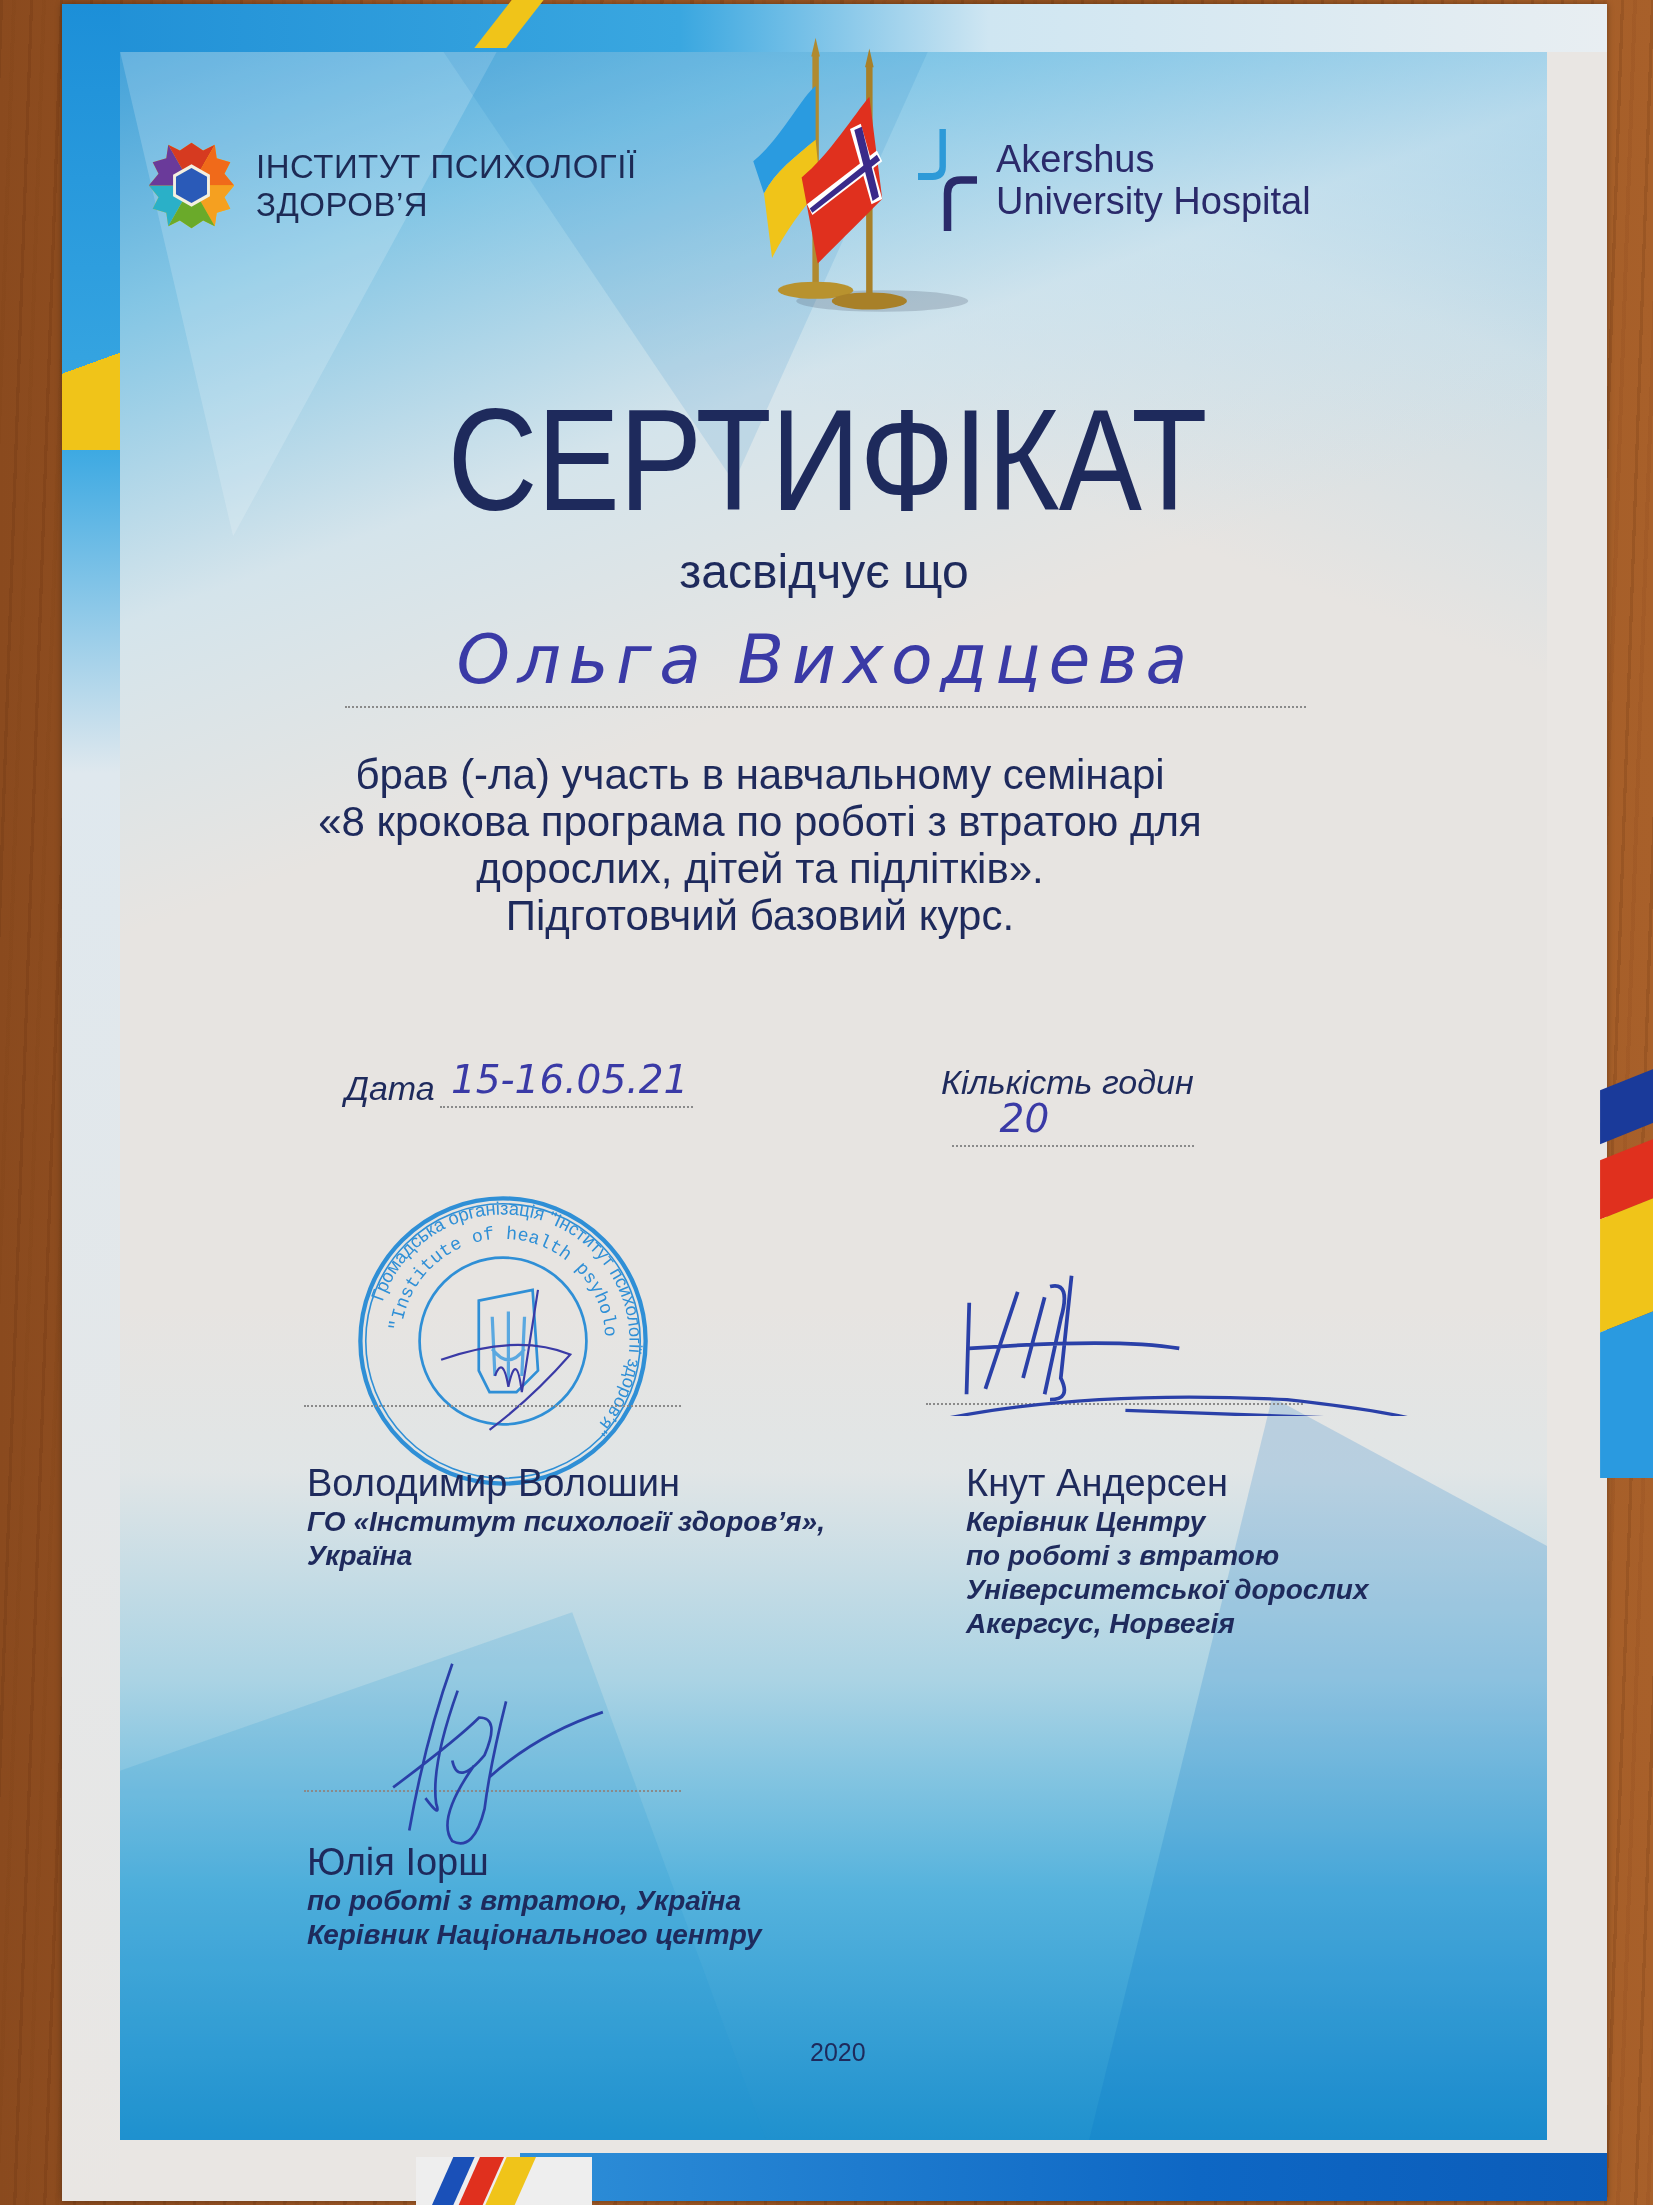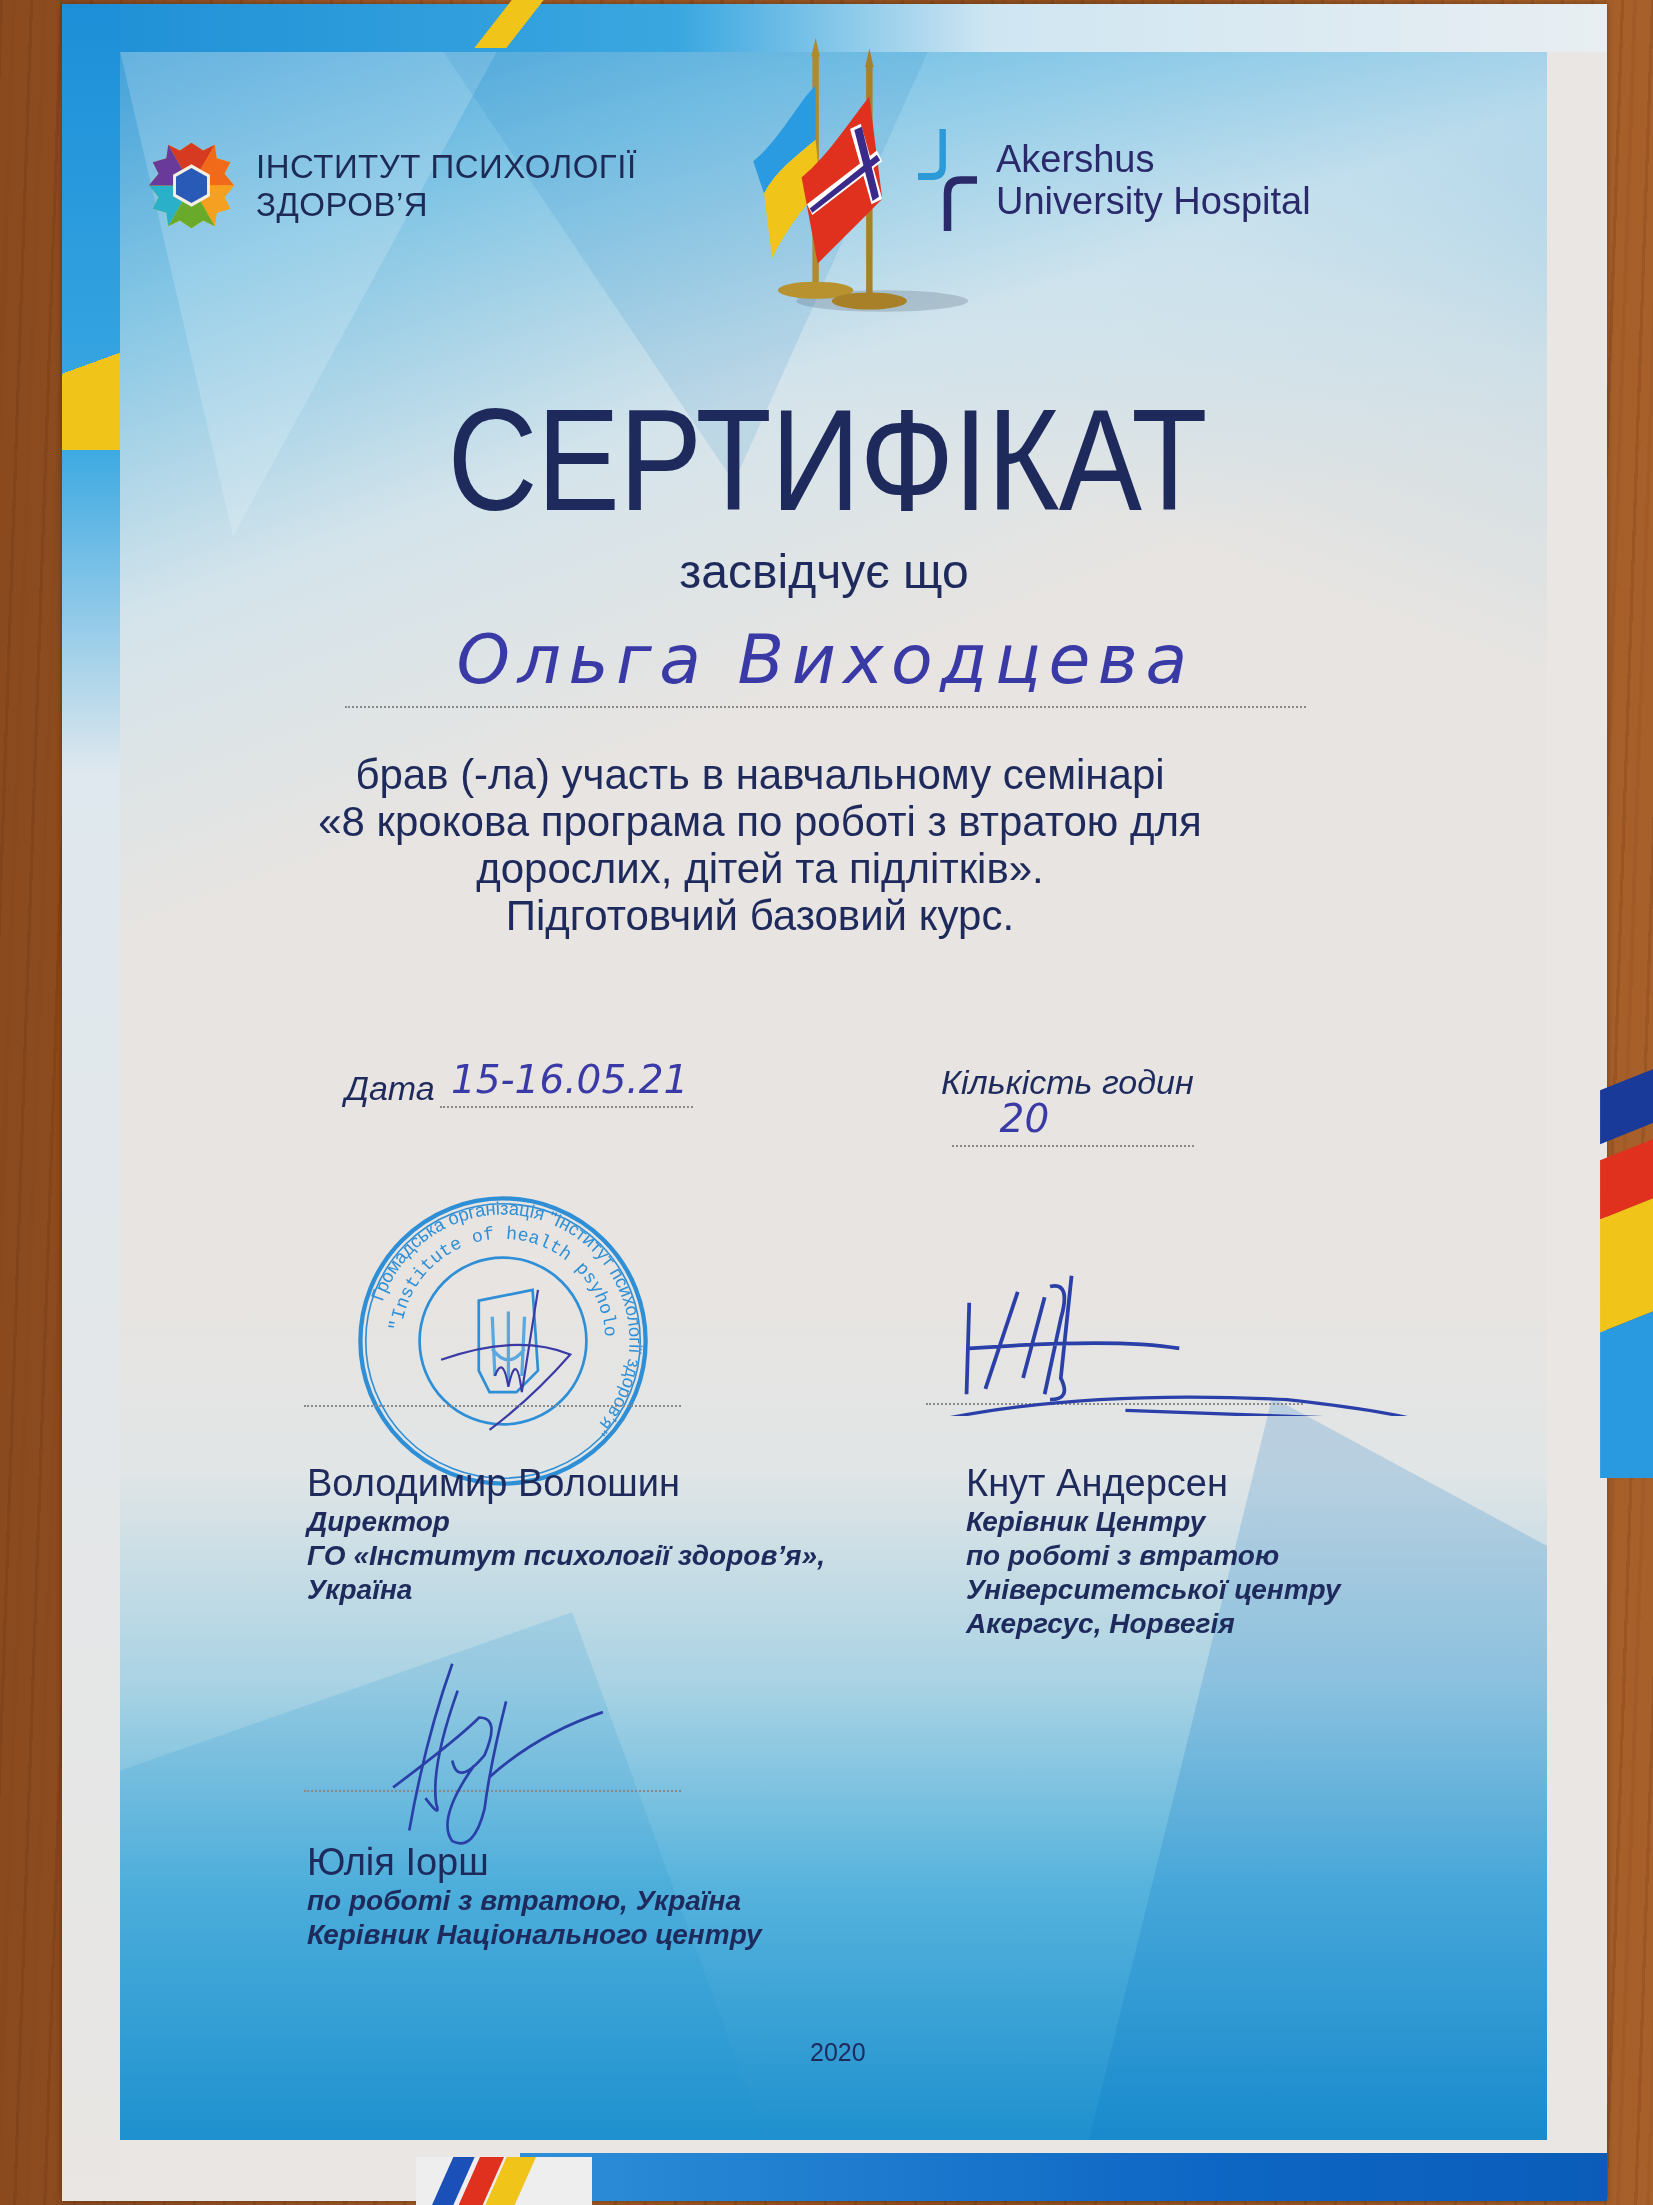--- a/index.html
+++ b/index.html
@@ -194,30 +194,29 @@
   <path d="M110,90 L105,260 M200,70 L140,250 M250,80 L210,230 M260,60 Q300,50 280,120 L250,260 M300,40 L280,230 Q300,270 260,270 M110,175 Q380,155 500,175" fill="none" stroke="#2a40a8" stroke-width="7"></path>
   <path d="M20,315 Q300,250 700,270 Q880,290 950,310 Q700,300 400,290" fill="none" stroke="#2a40a8" stroke-width="6"></path>
 </svg>
 
 <svg style="position:absolute;left:377px;top:1658px;" width="242" height="205" viewBox="0 0 450 380">
   <path d="M140,10 Q90,150 60,320 M150,60 Q100,200 110,270 Q120,300 90,260 M30,240 Q150,150 190,110 Q230,110 200,180 Q150,240 140,190 M240,80 Q210,200 200,280 Q180,360 140,340 Q110,300 180,200 M210,220 Q300,140 420,100" fill="none" stroke="#2a40a8" stroke-width="5"></path>
 </svg>
 
 <div class="person" style="left:307px;top:1462px;">
   <div class="name">Володимир Волошин</div>
-  <div class="role">Директор</div>
   <div class="role">ГО «Інститут психології здоров’я»,</div>
   <div class="role">Україна</div>
 </div>
 
 <div class="person" style="left:966px;top:1462px;">
   <div class="name">Кнут Андерсен</div>
   <div class="role">Керівник Центру</div>
   <div class="role">по роботі з втратою</div>
-  <div class="role">Університетської центру</div>
+  <div class="role">Університетської дорослих</div>
   <div class="role">Акергсус, Норвегія</div>
 </div>
 
 <div class="person" style="left:307px;top:1841px;">
   <div class="name">Юлія Іорш</div>
   <div class="role">по роботі з втратою, Україна</div>
   <div class="role">Керівник Національного центру</div>
 </div>
 
 <div class="year">2020</div>

